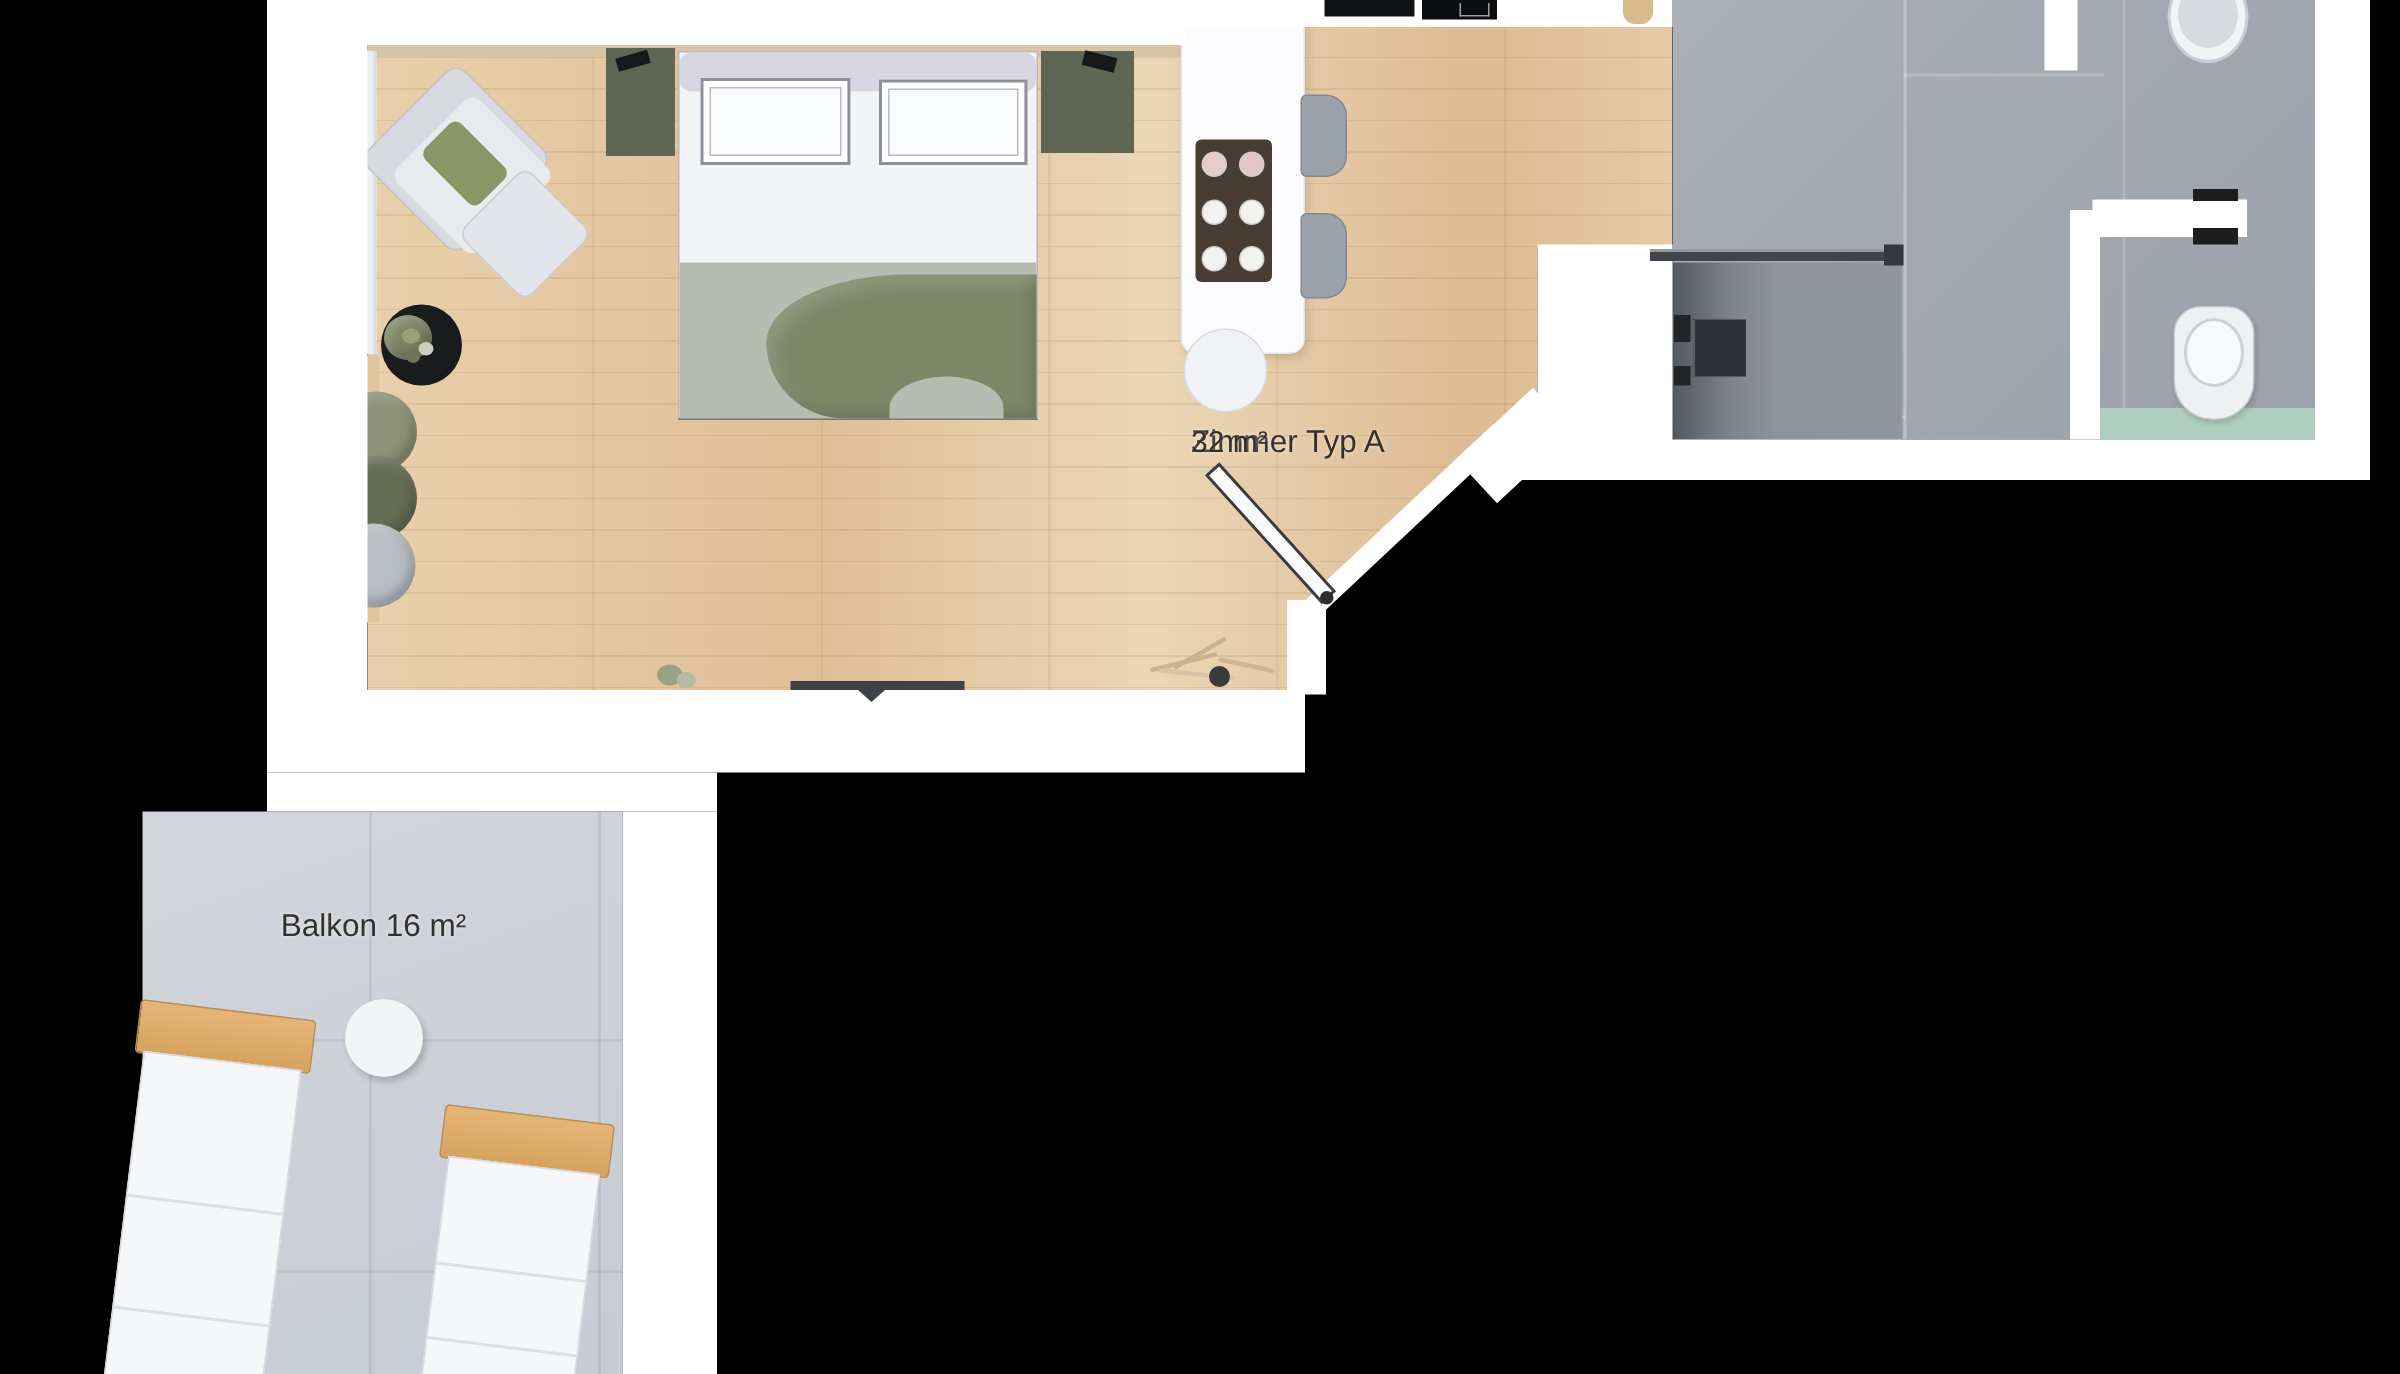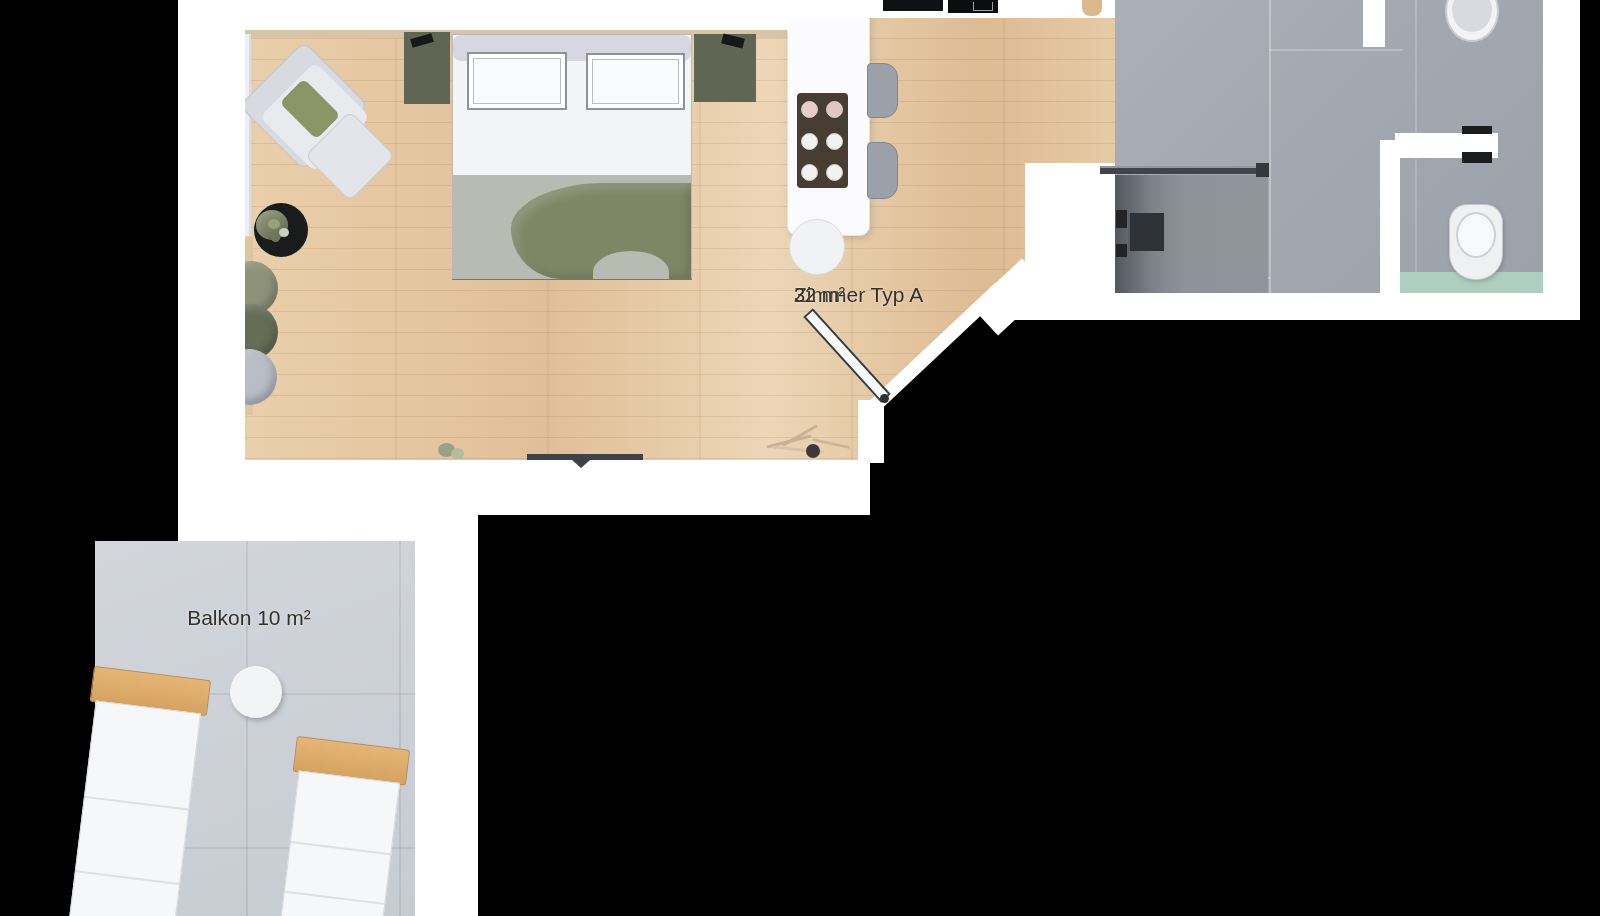--- a/index.html
+++ b/index.html
@@ -287,15 +287,15 @@
 
   <div class="sliding-door-line"></div>
   <div class="door-marker"></div>
   <div class="door-leaf"></div>
   <div class="hinge"></div>
 
   <div class="room-label unit-label">
     <div>Zimmer Typ A</div>
     <div class="area">32 m²</div>
   </div>
-  <div class="room-label balcony-label">Balkon 10 m²</div>
+  <div class="room-label balcony-label">Balkon 16 m²</div>
 
 </div>
 
 </body></html>

